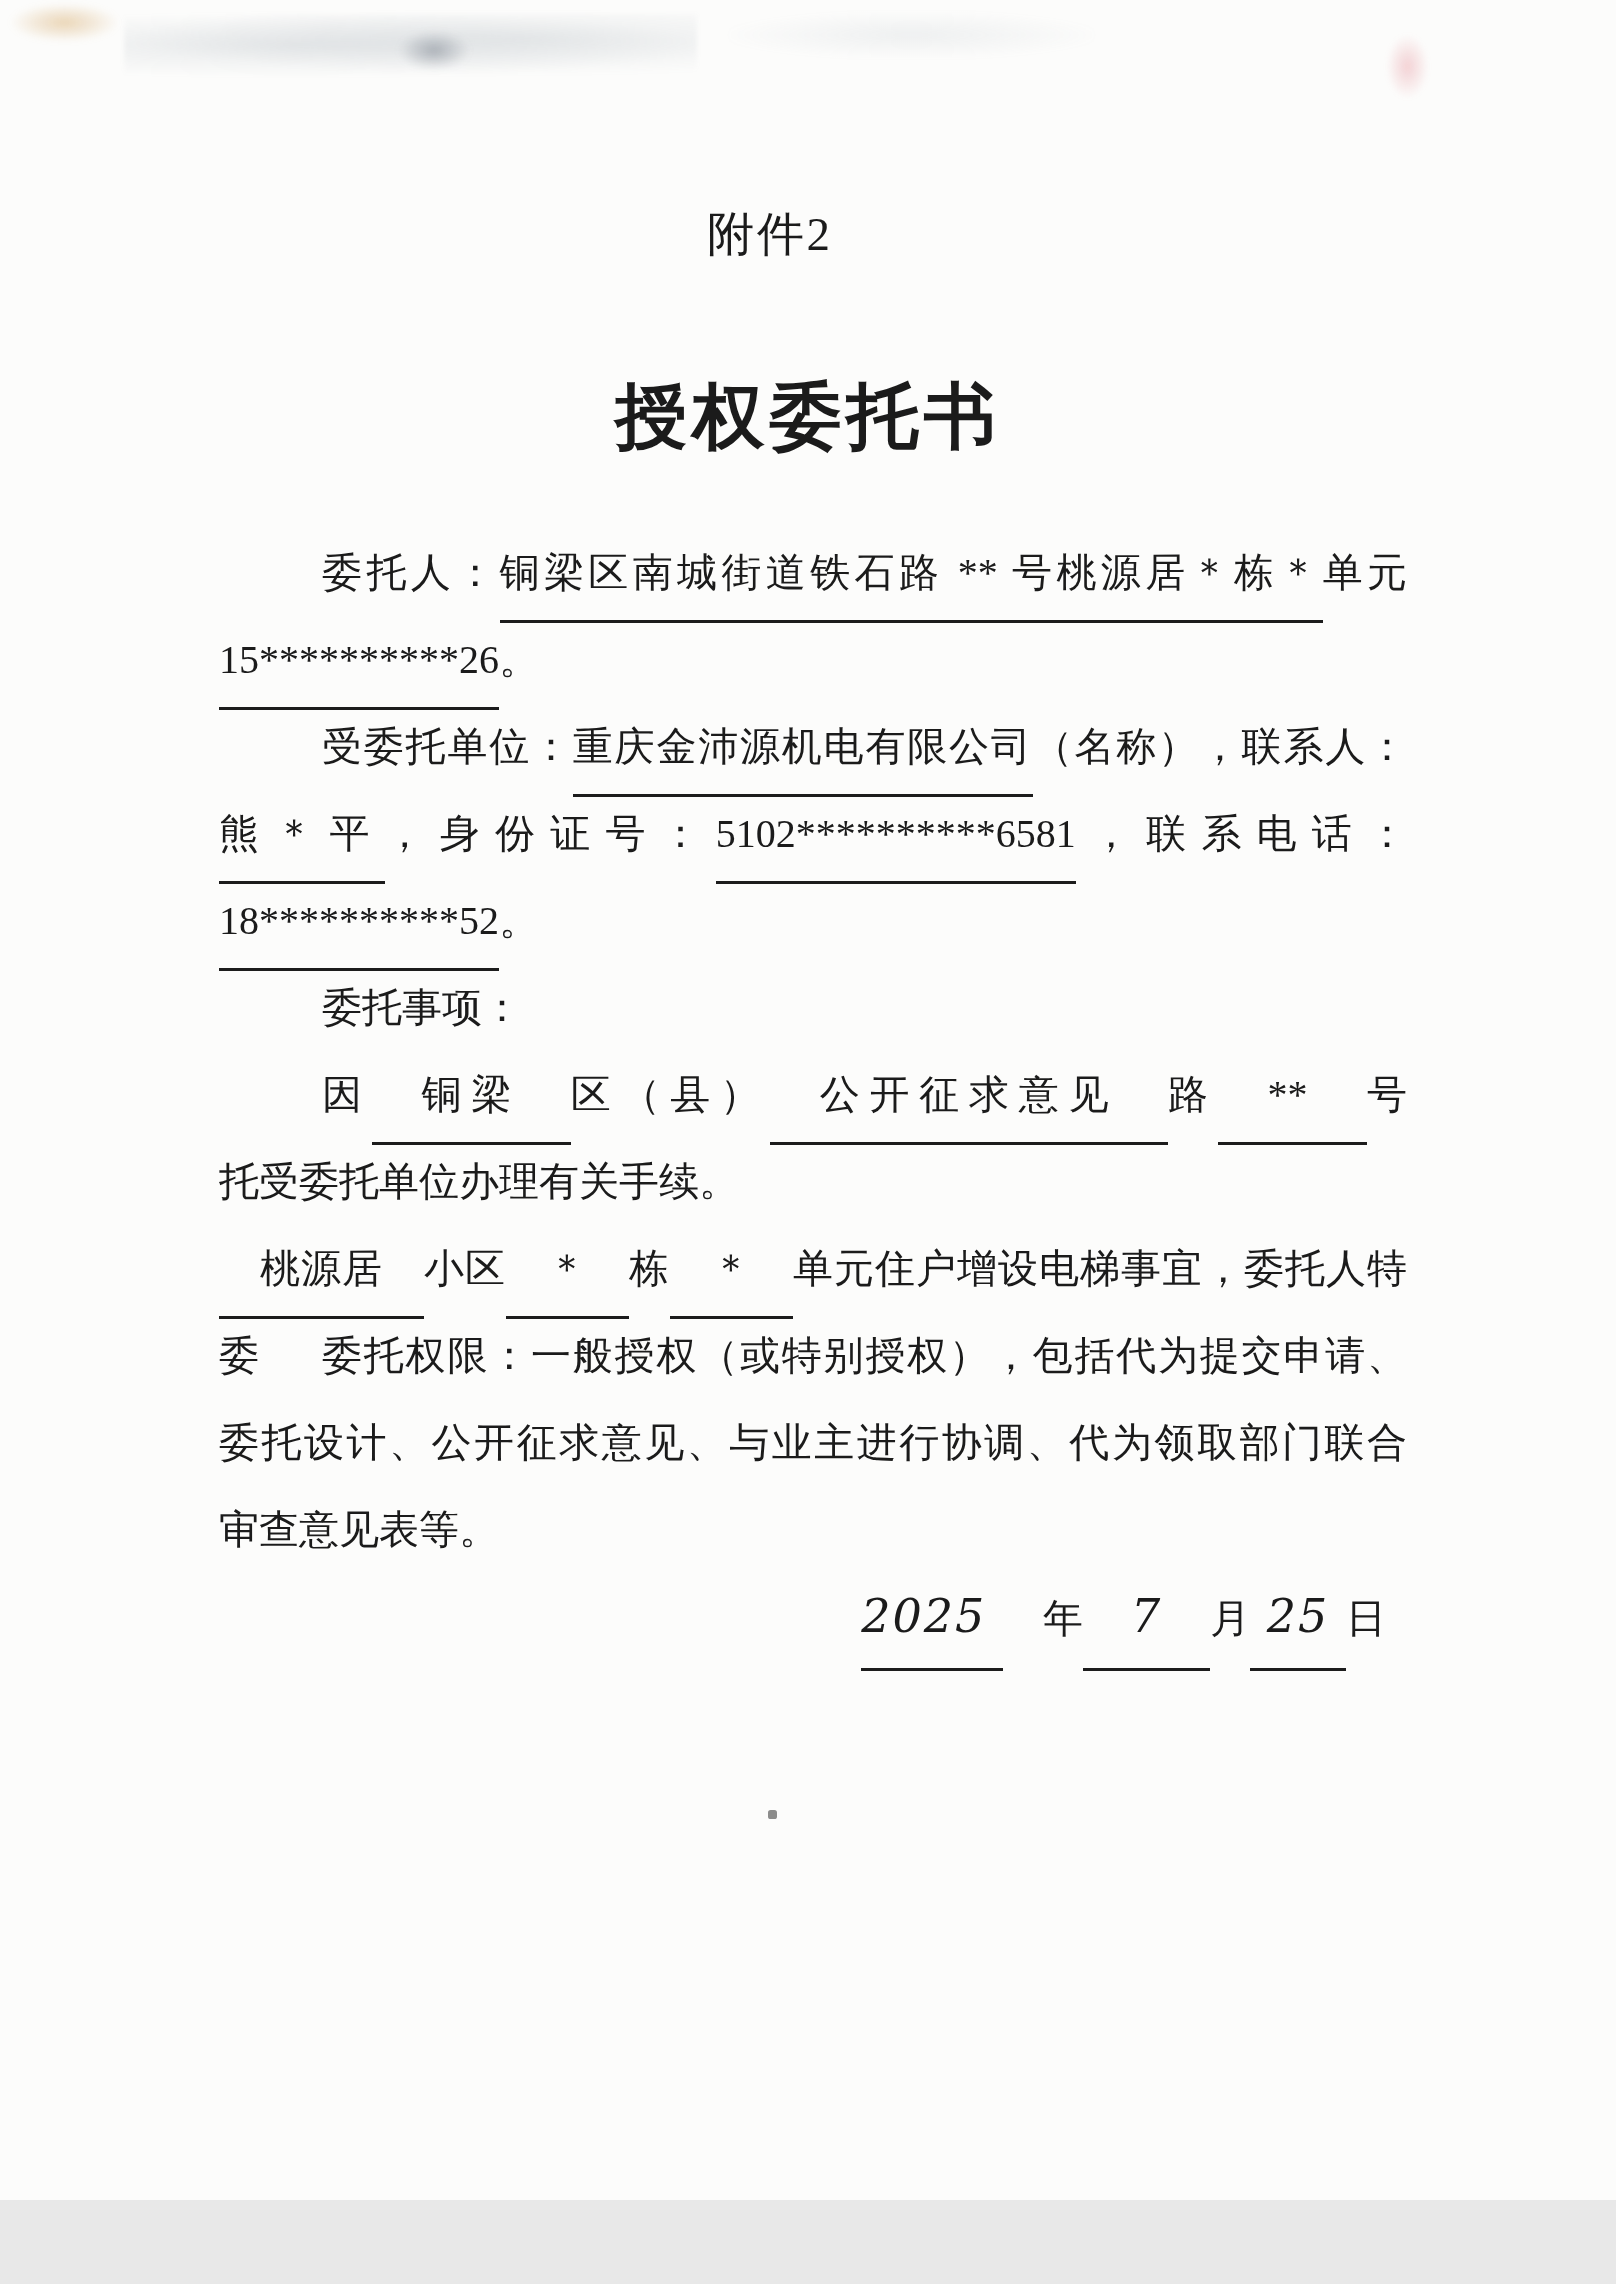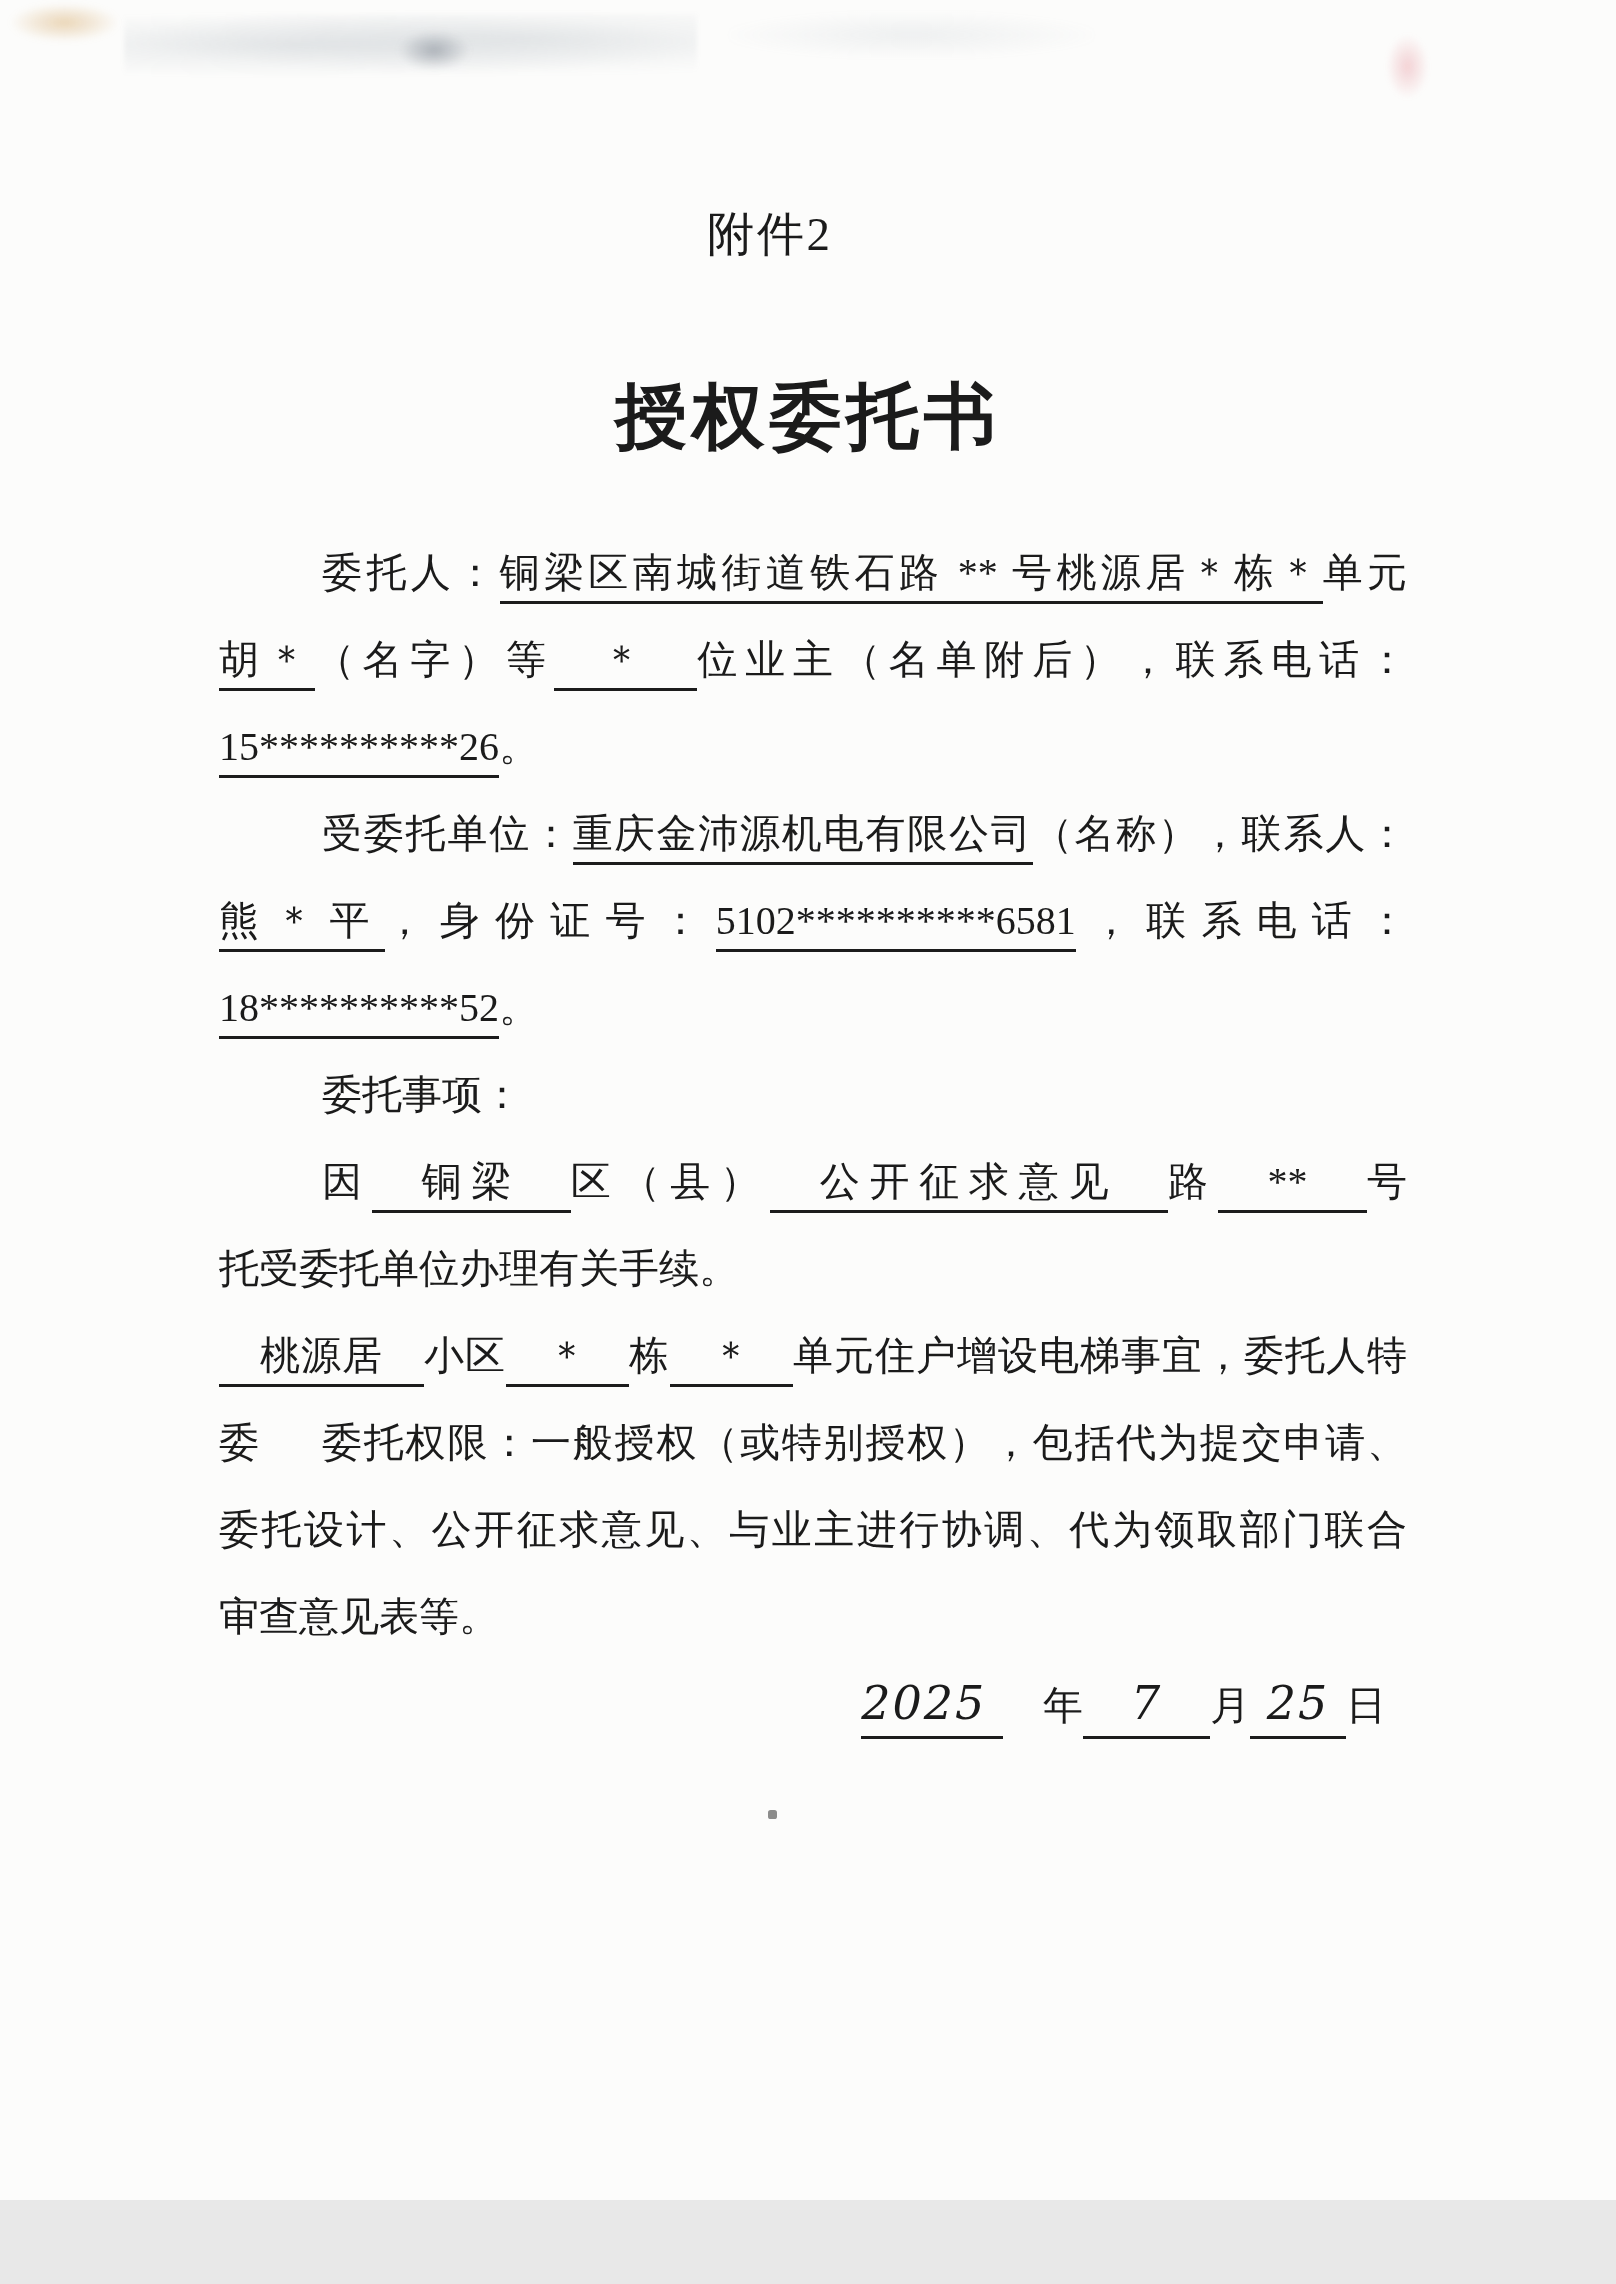--- a/index.html
+++ b/index.html
@@ -54,42 +54,41 @@
   }
   .line {
     height:87px; line-height:87px;
     white-space:normal;
   }
   .line.justify { text-align:justify; text-align-last:justify; }
   .line.left    { text-align:left;    text-align-last:left; }
   .line.right   { text-align:center;   text-align-last:right; padding-right:21px; }
   .line.indent  { text-indent:103px; }
 
-  .u  { border-bottom:3.3px solid #1c1c1c; padding-bottom:6px; }
+  .u  { border-bottom:3.3px solid #1c1c1c; padding-bottom:25px; }
   .hw { font-style:italic; font-size:46px; letter-spacing:2px;
         font-family:"DejaVu Serif","Liberation Serif",serif; }
 </style>
 </head>
 <body>
 
 <div class="page">
 
   <div class="artifact smudge-corner"></div>
   <div class="artifact smudge-band"></div>
   <div class="artifact smudge-blot"></div>
   <div class="artifact smudge-band2"></div>
   <div class="artifact smudge-pink"></div>
   <div class="artifact speck"></div>
 
   <div class="attachment">附件2</div>
   <div class="doc-title">授权委托书</div>
 
   <div class="doc-body">
       <div class="line justify indent"><span class="">委托人：</span><span class="u ">铜梁区南城街道铁石路 ** 号桃源居＊栋＊</span><span class="">单元</span></div>
-      <div class="line justify"><span class="u ">胡＊</span><span class="">（名字）等</span><span class="u ">　＊　</span><span class="">位业主（名单附后），联系电话：</span></div>
       <div class="line left"><span class="u ">15**********26</span><span class="">。</span></div>
       <div class="line justify indent"><span class="">受委托单位：</span><span class="u ">重庆金沛源机电有限公司</span><span class="">（名称），联系人：</span></div>
       <div class="line justify"><span class="u ">熊＊平</span><span class="">，身份证号：</span><span class="u ">5102**********6581</span><span class="">，联系电话：</span></div>
       <div class="line left"><span class="u ">18**********52</span><span class="">。</span></div>
       <div class="line left indent"><span class="">委托事项：</span></div>
       <div class="line justify indent"><span class="">因</span><span class="u ">　铜梁　</span><span class="">区（县）</span><span class="u ">　公开征求意见　</span><span class="">路</span><span class="u ">　**　</span><span class="">号</span></div>
       <div class="line left"><span class="">托受委托单位办理有关手续。</span></div>
       <div class="line justify"><span class="u ">　桃源居　</span><span class="">小区</span><span class="u ">　＊　</span><span class="">栋</span><span class="u ">　＊　</span><span class="">单元住户增设电梯事宜，委托人特委</span></div>
       <div class="line justify indent"><span class="">委托权限：一般授权（或特别授权），包括代为提交申请、</span></div>
       <div class="line justify"><span class="">委托设计、公开征求意见、与业主进行协调、代为领取部门联合</span></div>

